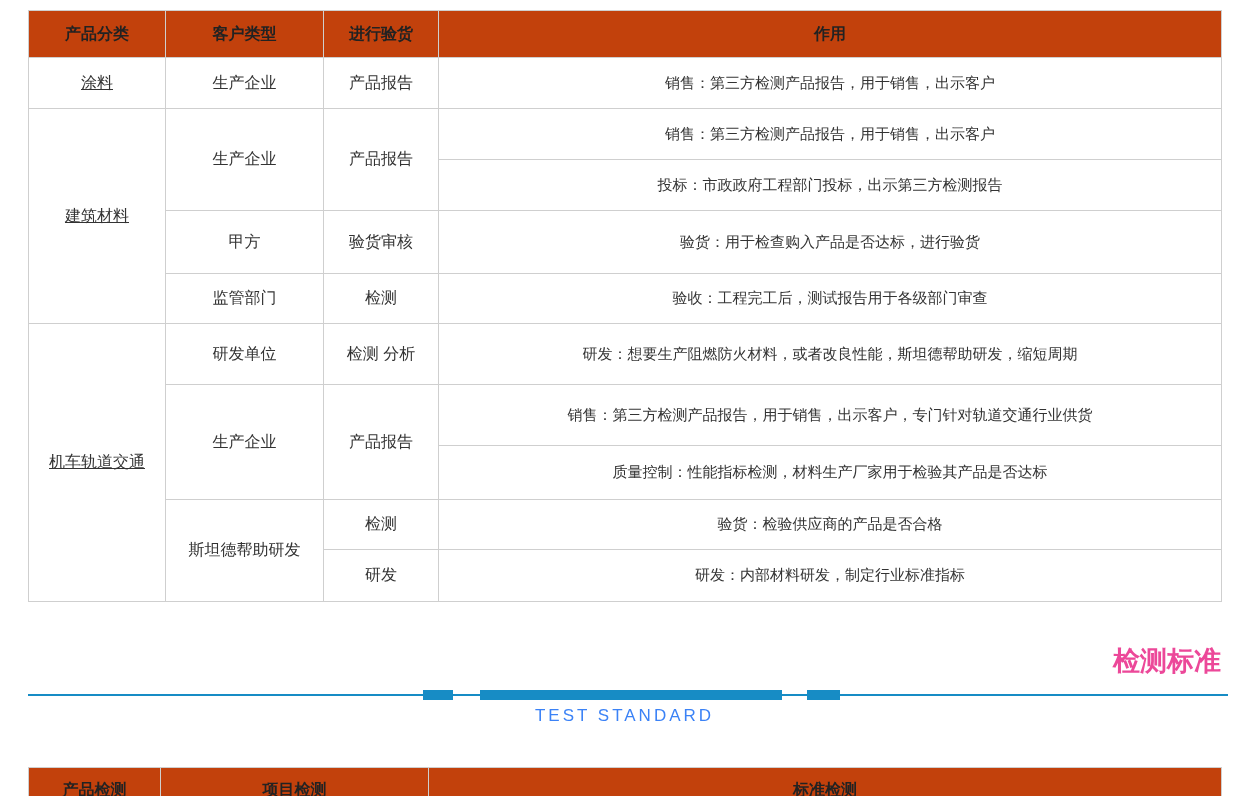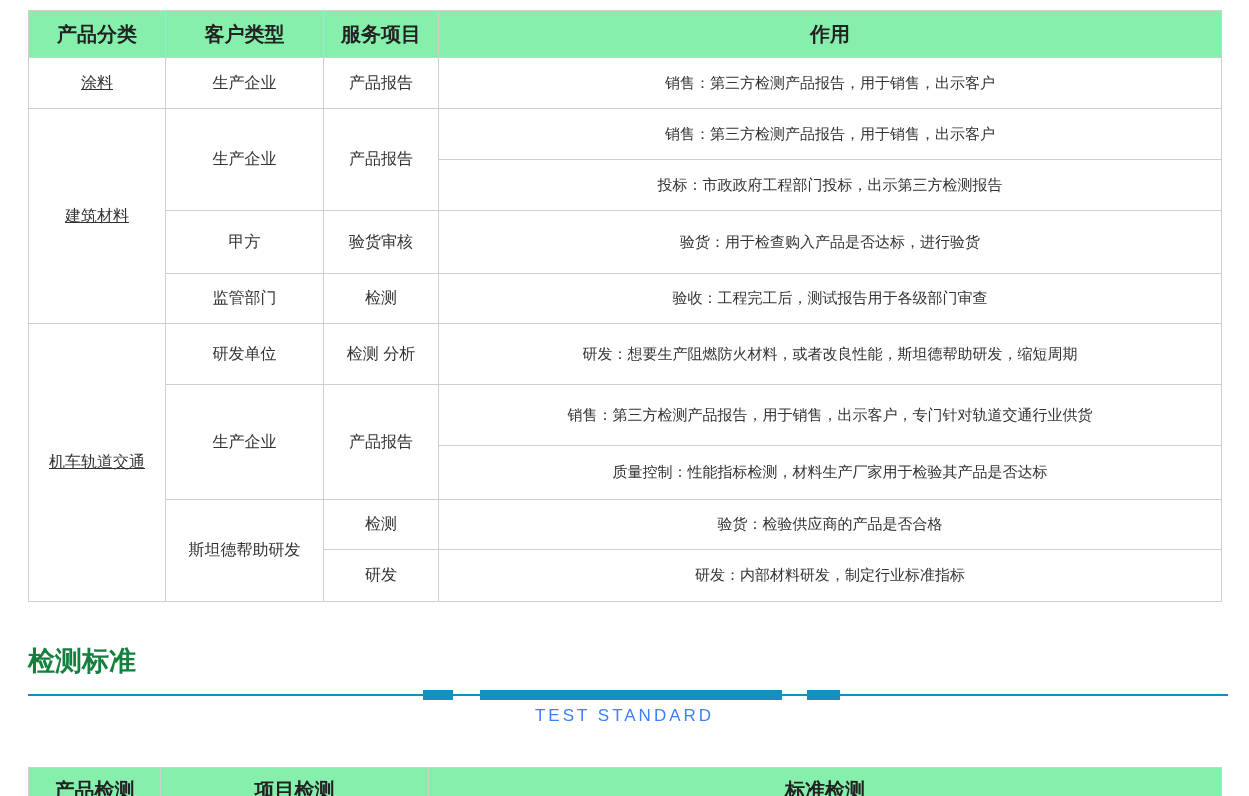--- a/index.html
+++ b/index.html
@@ -23,46 +23,46 @@
   th, td {
     border: 1px solid #cfcfcf;
     text-align: center;
     vertical-align: middle;
     padding: 2px 10px;
     font-size: 15px;
     color: #333333;
     word-break: break-all;
   }
   thead th {
-    background: #86efac;
+    background: #c2410c;
     font-weight: bold;
-    font-size: 20px;
+    font-size: 16px;
     color: #222222;
   }
   td.cat {
     text-decoration: underline;
     font-size: 16px;
     cursor: pointer;
   }
   td.cust, td.svc {
     font-size: 16px;
   }
   
   .section {
     position: relative;
     width: 1193px;
     margin: 0 28px;
   }
   .section-title {
     margin: 44px 0 14px 0;
-    text-align: left;
+    text-align: right;
     font-size: 27px;
     line-height: 30px;
     font-weight: bold;
-    color: #15803d;
+    color: #ec4899;
   }
   .divider {
     position: relative;
     height: 10px;
     margin-top: 9px;
     width: 100%;
   }
   .divider .thin-line {
     position: absolute;
     left: 0; right: -7px; top: 4px;
@@ -99,21 +99,21 @@
     <colgroup>
       <col style="width:137px">
       <col style="width:158px">
       <col style="width:115px">
       <col style="width:783px">
     </colgroup>
     <thead>
       <tr style="height:47px">
         <th>产品分类</th>
         <th>客户类型</th>
-        <th>服务项目</th>
+        <th>进行验货</th>
         <th>作用</th>
       </tr>
     </thead>
     <tbody>
       <tr style="height:51px">
         <td class="cat">涂料</td>
         <td class="cust">生产企业</td>
         <td class="svc">产品报告</td>
         <td>销售：第三方检测产品报告，用于销售，出示客户</td>
       </tr>

